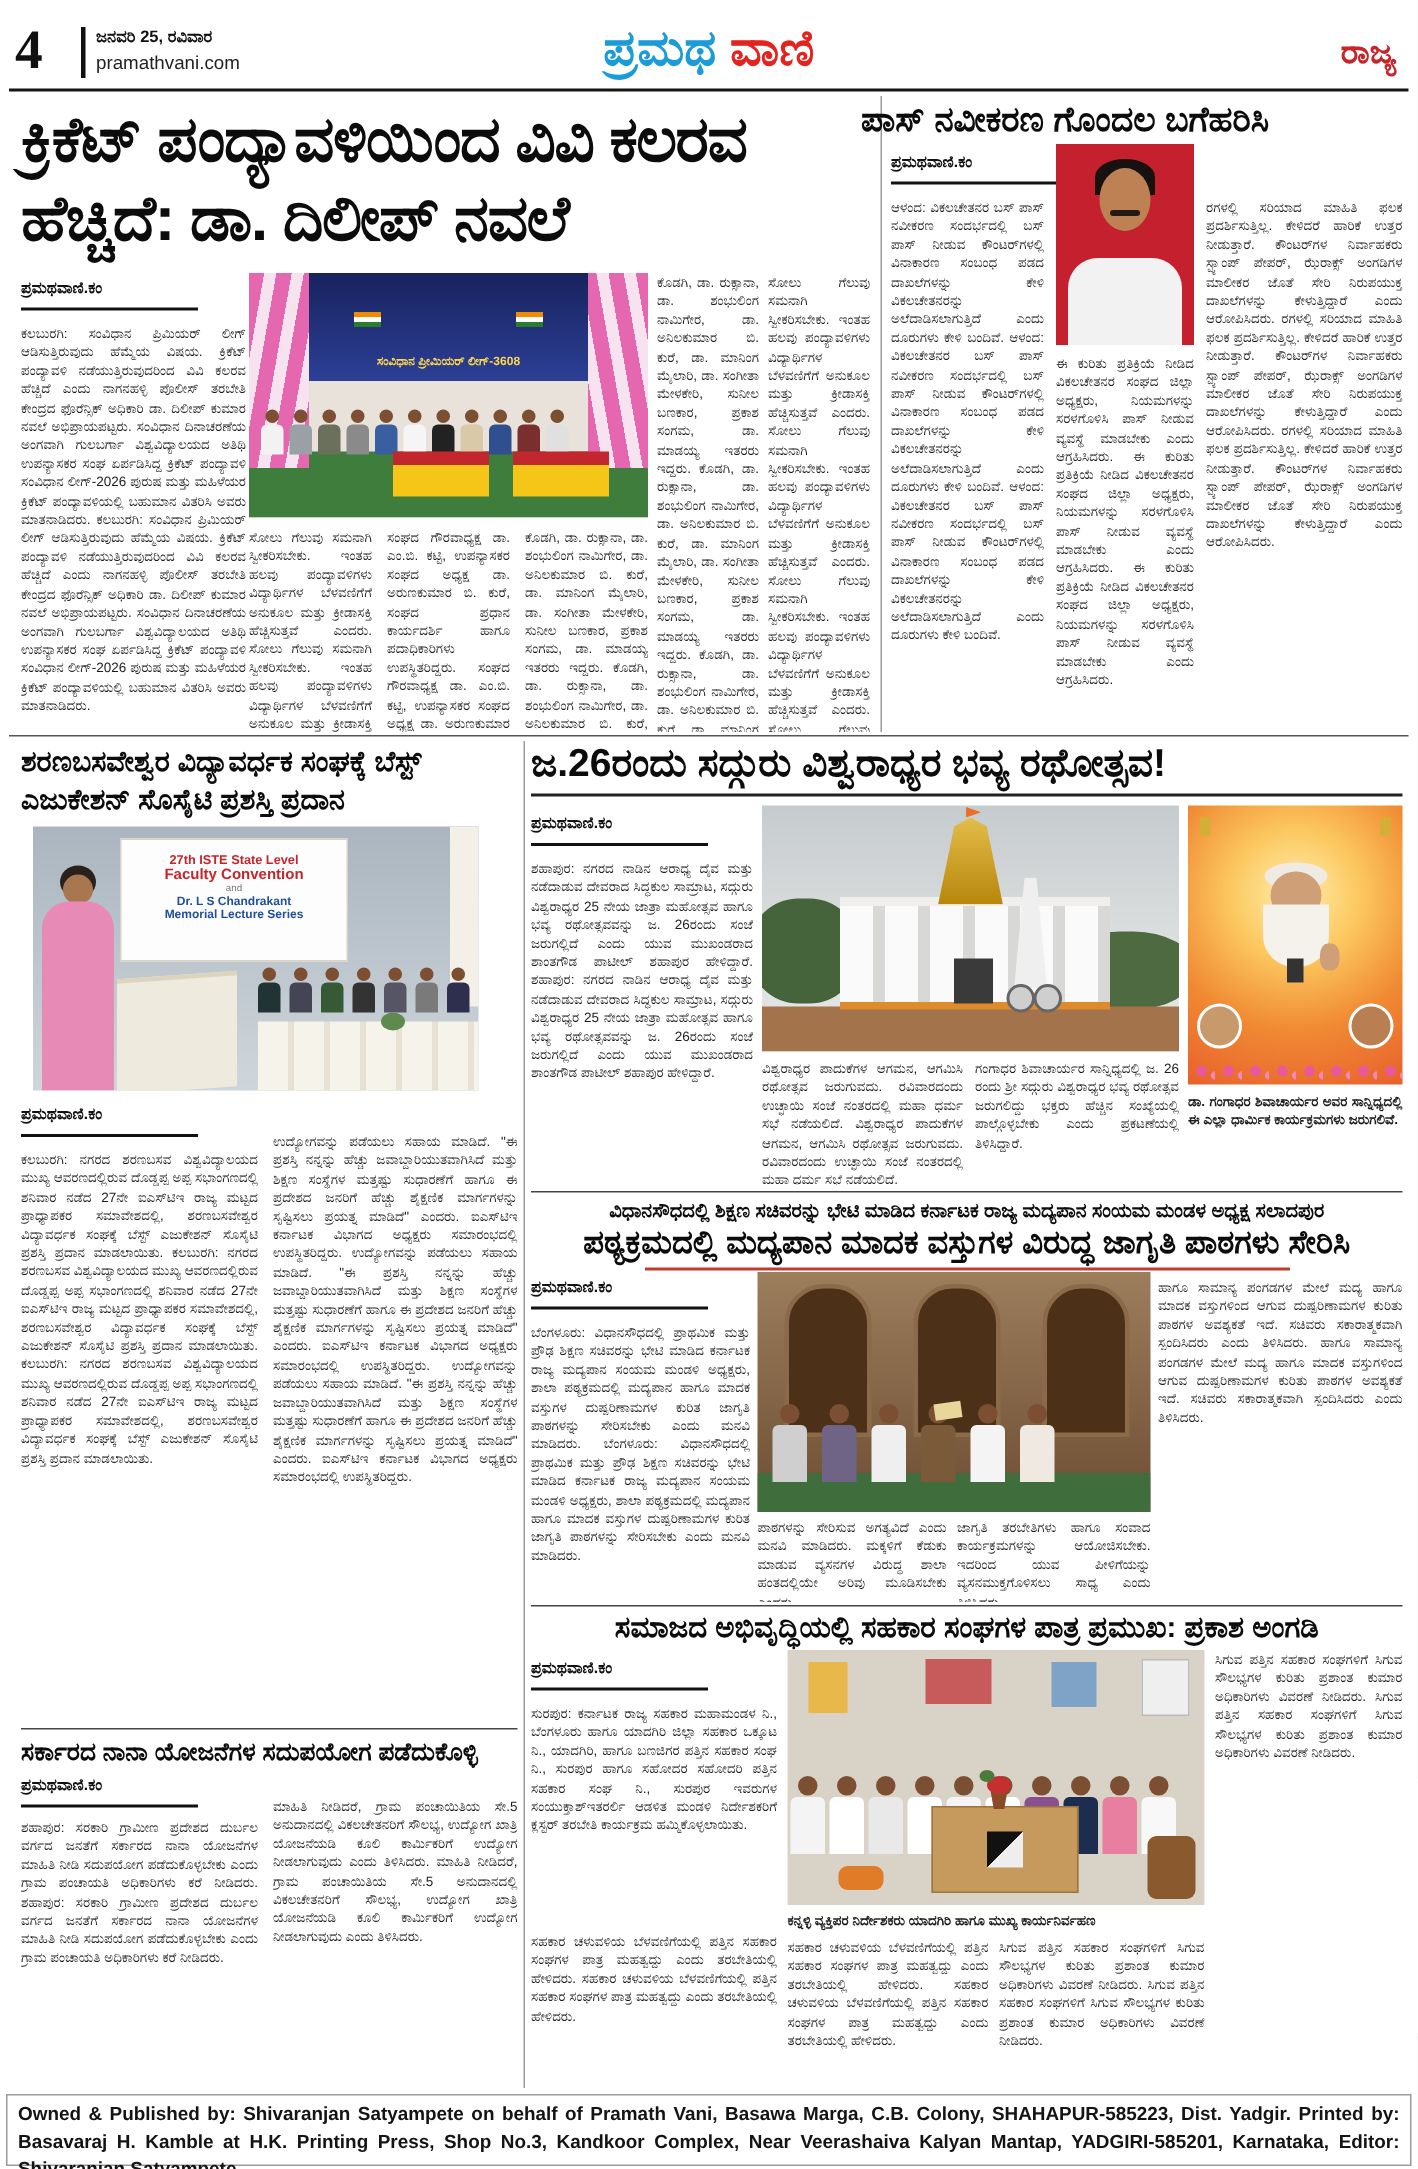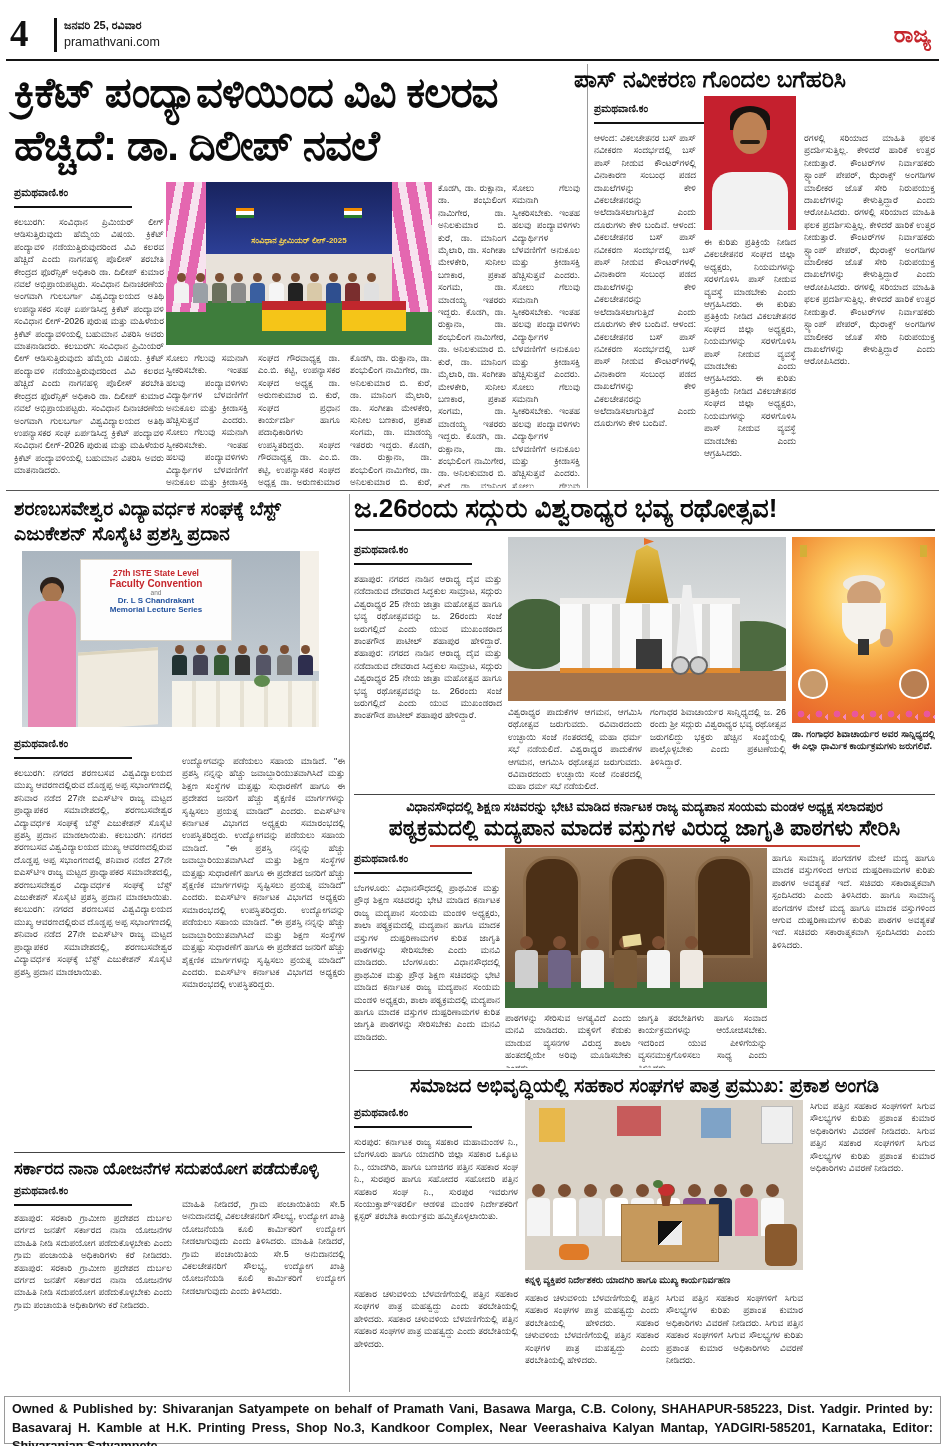--- a/index.html
+++ b/index.html
@@ -25,36 +25,40 @@
 </head>
 <body>
 
 <div class="page">
 
   <div class="abs" style="left:0;top:0;width:945px;height:60px">
     <div class="abs" style="left:10px;top:12px;font-family:'Liberation Serif',serif;font-size:37px;font-weight:700">4</div>
     <div class="abs" style="left:54px;top:18px;width:3px;height:34px;background:#111"></div>
     <div class="abs" style="left:64px;top:19px;font-size:11px;font-weight:700">ಜನವರಿ 25, ರವಿವಾರ</div>
     <div class="abs" style="left:64px;top:35px;font-size:12.5px;color:#222">pramathvani.com</div>
+    <div class="abs" style="left:0;top:13px;width:945px;text-align:center;font-size:33px;font-weight:800">
+      <span style="color:#1b9cd9">ಪ್ರಮಥ</span>
+      <span style="color:#e2231e">ವಾಣಿ</span>
+    </div>
     <div class="abs" style="right:14px;top:22px;font-size:22px;font-weight:800;color:#c5262c">ರಾಜ್ಯ</div>
   </div>
   <div class="abs hline" style="left:6px;top:59px;width:933px;border-top:2px solid #151515"></div>
 
   <div class="abs headline" style="left:14px;top:66px;width:570px;font-size:42px;line-height:53px;letter-spacing:-1px">ಕ್ರಿಕೆಟ್ ಪಂದ್ಯಾವಳಿಯಿಂದ ವಿವಿ ಕಲರವ ಹೆಚ್ಚಿದೆ: ಡಾ. ದಿಲೀಪ್ ನವಲೆ</div>
   <div class="abs byline" style="left:14px;top:186px">ಪ್ರಮಥವಾಣಿ.ಕಂ</div>
   <div class="abs col" style="left:14px;top:216px;width:150px;height:272px">ಕಲಬುರಗಿ: ಸಂವಿಧಾನ ಪ್ರಿಮಿಯರ್ ಲೀಗ್ ಆಡಿಸುತ್ತಿರುವುದು ಹೆಮ್ಮೆಯ ವಿಷಯ. ಕ್ರಿಕೆಟ್ ಪಂದ್ಯಾವಳಿ ನಡೆಯುತ್ತಿರುವುದರಿಂದ ವಿವಿ ಕಲರವ ಹೆಚ್ಚಿದೆ ಎಂದು ನಾಗನಹಳ್ಳಿ ಪೊಲೀಸ್ ತರಬೇತಿ ಕೇಂದ್ರದ ಫೊರೆನ್ಸಿಕ್ ಅಧಿಕಾರಿ ಡಾ. ದಿಲೀಪ್ ಕುಮಾರ ನವಲೆ ಅಭಿಪ್ರಾಯಪಟ್ಟರು. ಸಂವಿಧಾನ ದಿನಾಚರಣೆಯ ಅಂಗವಾಗಿ ಗುಲಬರ್ಗಾ ವಿಶ್ವವಿದ್ಯಾಲಯದ ಅತಿಥಿ ಉಪನ್ಯಾಸಕರ ಸಂಘ ಏರ್ಪಡಿಸಿದ್ದ ಕ್ರಿಕೆಟ್ ಪಂದ್ಯಾವಳಿ ಸಂವಿಧಾನ ಲೀಗ್-2026 ಪುರುಷ ಮತ್ತು ಮಹಿಳೆಯರ ಕ್ರಿಕೆಟ್ ಪಂದ್ಯಾವಳಿಯಲ್ಲಿ ಬಹುಮಾನ ವಿತರಿಸಿ ಅವರು ಮಾತನಾಡಿದರು. ಕಲಬುರಗಿ: ಸಂವಿಧಾನ ಪ್ರಿಮಿಯರ್ ಲೀಗ್ ಆಡಿಸುತ್ತಿರುವುದು ಹೆಮ್ಮೆಯ ವಿಷಯ. ಕ್ರಿಕೆಟ್ ಪಂದ್ಯಾವಳಿ ನಡೆಯುತ್ತಿರುವುದರಿಂದ ವಿವಿ ಕಲರವ ಹೆಚ್ಚಿದೆ ಎಂದು ನಾಗನಹಳ್ಳಿ ಪೊಲೀಸ್ ತರಬೇತಿ ಕೇಂದ್ರದ ಫೊರೆನ್ಸಿಕ್ ಅಧಿಕಾರಿ ಡಾ. ದಿಲೀಪ್ ಕುಮಾರ ನವಲೆ ಅಭಿಪ್ರಾಯಪಟ್ಟರು. ಸಂವಿಧಾನ ದಿನಾಚರಣೆಯ ಅಂಗವಾಗಿ ಗುಲಬರ್ಗಾ ವಿಶ್ವವಿದ್ಯಾಲಯದ ಅತಿಥಿ ಉಪನ್ಯಾಸಕರ ಸಂಘ ಏರ್ಪಡಿಸಿದ್ದ ಕ್ರಿಕೆಟ್ ಪಂದ್ಯಾವಳಿ ಸಂವಿಧಾನ ಲೀಗ್-2026 ಪುರುಷ ಮತ್ತು ಮಹಿಳೆಯರ ಕ್ರಿಕೆಟ್ ಪಂದ್ಯಾವಳಿಯಲ್ಲಿ ಬಹುಮಾನ ವಿತರಿಸಿ ಅವರು ಮಾತನಾಡಿದರು.</div>
 
   <div class="photo" style="left:166px;top:182px;width:266px;height:163px;background:#e8e2da">
     <div style="position:absolute;left:0;bottom:0;width:100%;height:44px;background:#3e7d3c"></div>
     <div style="position:absolute;left:0;top:0;width:40px;height:130px;background:repeating-linear-gradient(100deg,#e467b0 0 10px,#f7e3ef 10px 18px)"></div>
     <div style="position:absolute;right:0;top:0;width:40px;height:130px;background:repeating-linear-gradient(80deg,#e467b0 0 10px,#f7e3ef 10px 18px)"></div>
     <div style="position:absolute;left:40px;top:0;width:186px;height:72px;background:linear-gradient(#18235e,#2c3f96)">
       <div style="position:absolute;left:30px;top:26px;width:18px;height:10px;background:linear-gradient(#f08c00 33%,#fff 33% 66%,#2a7d2a 66%)"></div>
       <div style="position:absolute;right:30px;top:26px;width:18px;height:10px;background:linear-gradient(#f08c00 33%,#fff 33% 66%,#2a7d2a 66%)"></div>
-      <div style="position:absolute;left:0;bottom:8px;width:100%;text-align:center;color:#ffd84d;font-size:8px;font-weight:700">ಸಂವಿಧಾನ ಪ್ರೀಮಿಯರ್ ಲೀಗ್-2025</div>
+      <div style="position:absolute;left:0;bottom:8px;width:100%;text-align:center;color:#ffd84d;font-size:8px;font-weight:700">ಸಂವಿಧಾನ ಪ್ರೀಮಿಯರ್ ಲೀಗ್-3608</div>
     </div>
     <div class="crowd" style="left:8px;bottom:42px">
         <div class="person">
           <div class="hd"></div>
           <div class="bd" style="background: rgb(242, 242, 242);"></div>
         </div>
         <div class="person">
           <div class="hd"></div>
           <div class="bd" style="background: rgb(154, 160, 166);"></div>
         </div>

